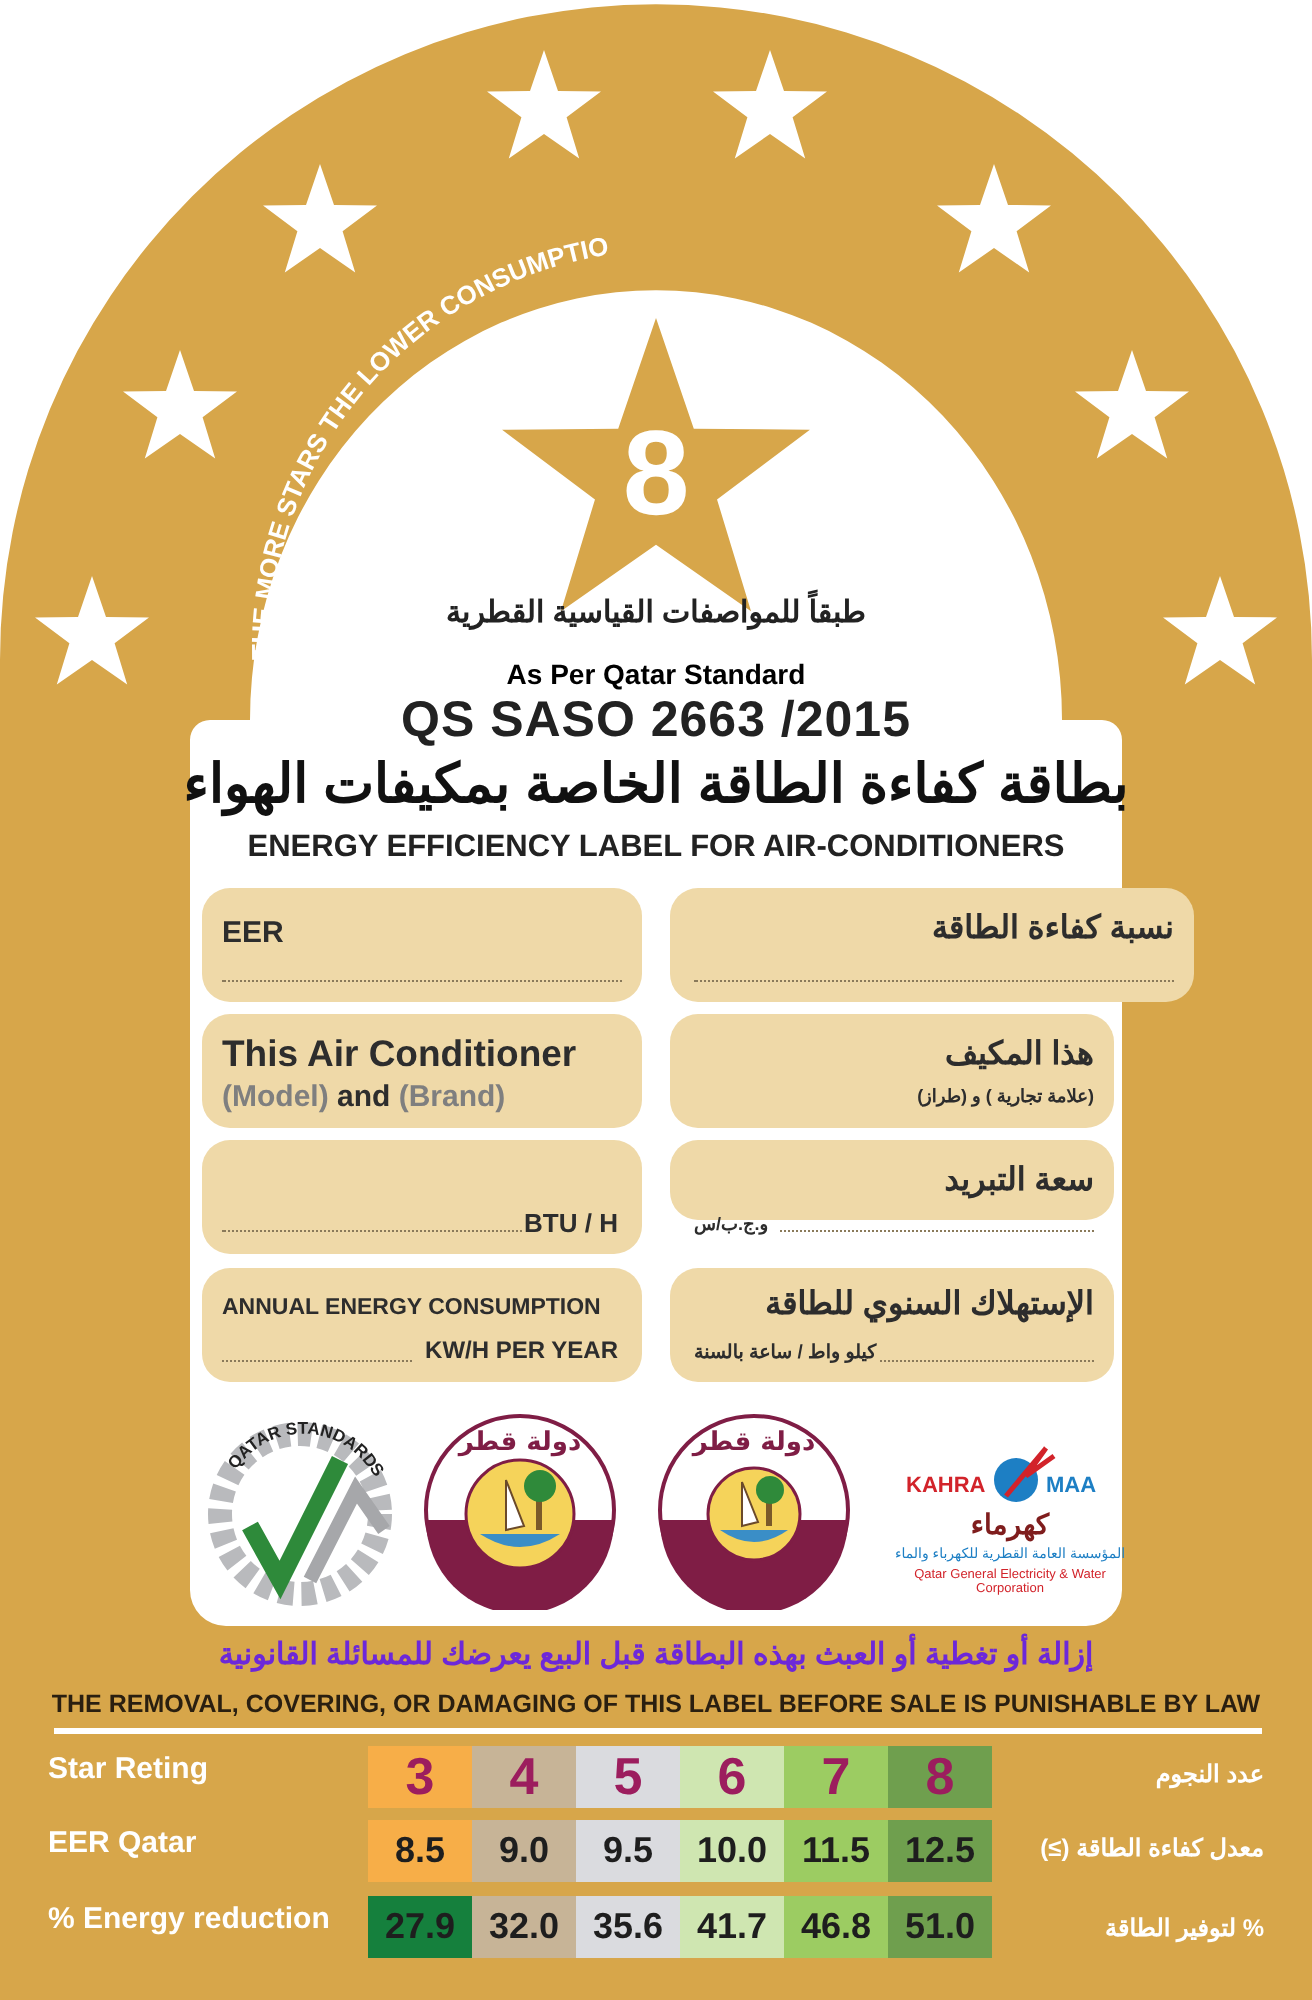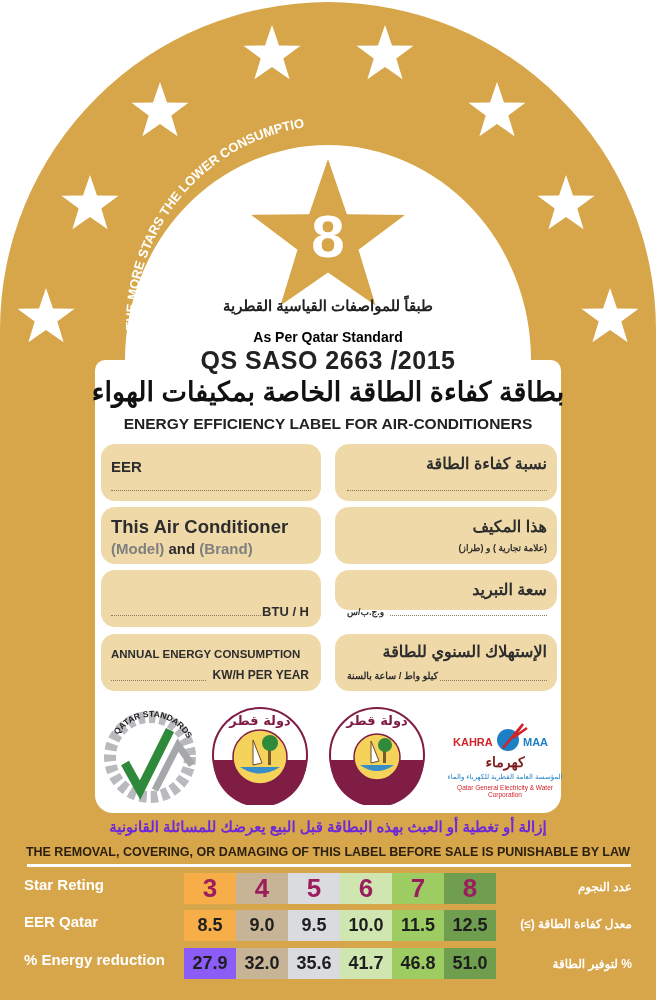--- a/index.html
+++ b/index.html
@@ -86,21 +86,21 @@
   <div class="box" style="left:101px;top:570px;width:220px;height:57px;">
     <div class="dots" style="left:10px;width:150px;top:45px;"></div>
     <div class="unit" style="right:12px;top:34px;text-align:right;">BTU / H</div>
   </div>
   <div class="box" style="left:101px;top:634px;width:220px;height:57px;">
     <div class="t1" style="left:10px;top:14px;font-size:11.5px;">ANNUAL ENERGY CONSUMPTION</div>
     <div class="dots" style="left:10px;width:95px;top:46px;"></div>
     <div class="unit" style="right:12px;top:34px;font-size:12px;">KW/H PER YEAR</div>
   </div>
 
-  <div class="box" style="left:335px;top:444px;width:222px;height:57px;">
+  <div class="box" style="left:335px;top:444px;width:262px;height:57px;">
     <div class="t1 rtl" style="right:10px;top:10px;font-size:16px;">نسبة كفاءة الطاقة</div>
     <div class="dots" style="left:12px;right:10px;top:46px;"></div>
   </div>
   <div class="box" style="left:335px;top:507px;width:222px;height:57px;">
     <div class="t1 rtl" style="right:10px;top:10px;font-size:16px;">هذا المكيف</div>
     <div class="t1 rtl" style="right:10px;top:36px;font-size:9px;">(علامة تجارية ) و (طراز)</div>
   </div>
   <div class="box" style="left:335px;top:570px;width:222px;height:40px;">
     <div class="t1 rtl" style="right:10px;top:10px;font-size:16px;">سعة التبريد</div>
     <div class="unit rtl" style="left:12px;top:37px;font-size:9px;">و.ج.ب/س</div>
@@ -177,20 +177,20 @@
     <div class="tbl-ar" style="top:917px;">معدل كفاءة الطاقة (≥)</div>
     <div class="cell val" style="left:184px;top:910px;background:#f7ae48;">8.5</div>
     <div class="cell val" style="left:236px;top:910px;background:#c7b497;">9.0</div>
     <div class="cell val" style="left:288px;top:910px;background:#dadbdf;">9.5</div>
     <div class="cell val" style="left:340px;top:910px;background:#cfe6b1;">10.0</div>
     <div class="cell val" style="left:392px;top:910px;background:#9ccc62;">11.5</div>
     <div class="cell val" style="left:444px;top:910px;background:#6f9f4e;">12.5</div>
 
     <div class="tbl-label" style="top:951px;">% Energy reduction</div>
     <div class="tbl-ar" style="top:957px;">% لتوفير الطاقة</div>
-    <div class="cell val" style="left:184px;top:948px;background:#8b5cf6;">27.9</div>
+    <div class="cell val" style="left:184px;top:948px;background:#15803d;">27.9</div>
     <div class="cell val" style="left:236px;top:948px;background:#c7b497;">32.0</div>
     <div class="cell val" style="left:288px;top:948px;background:#dadbdf;">35.6</div>
     <div class="cell val" style="left:340px;top:948px;background:#cfe6b1;text-align:center;">41.7</div>
     <div class="cell val" style="left:392px;top:948px;background:#9ccc62;">46.8</div>
     <div class="cell val" style="left:444px;top:948px;background:#6f9f4e;">51.0</div>
   </div>
 </div>
 
 </body></html>

